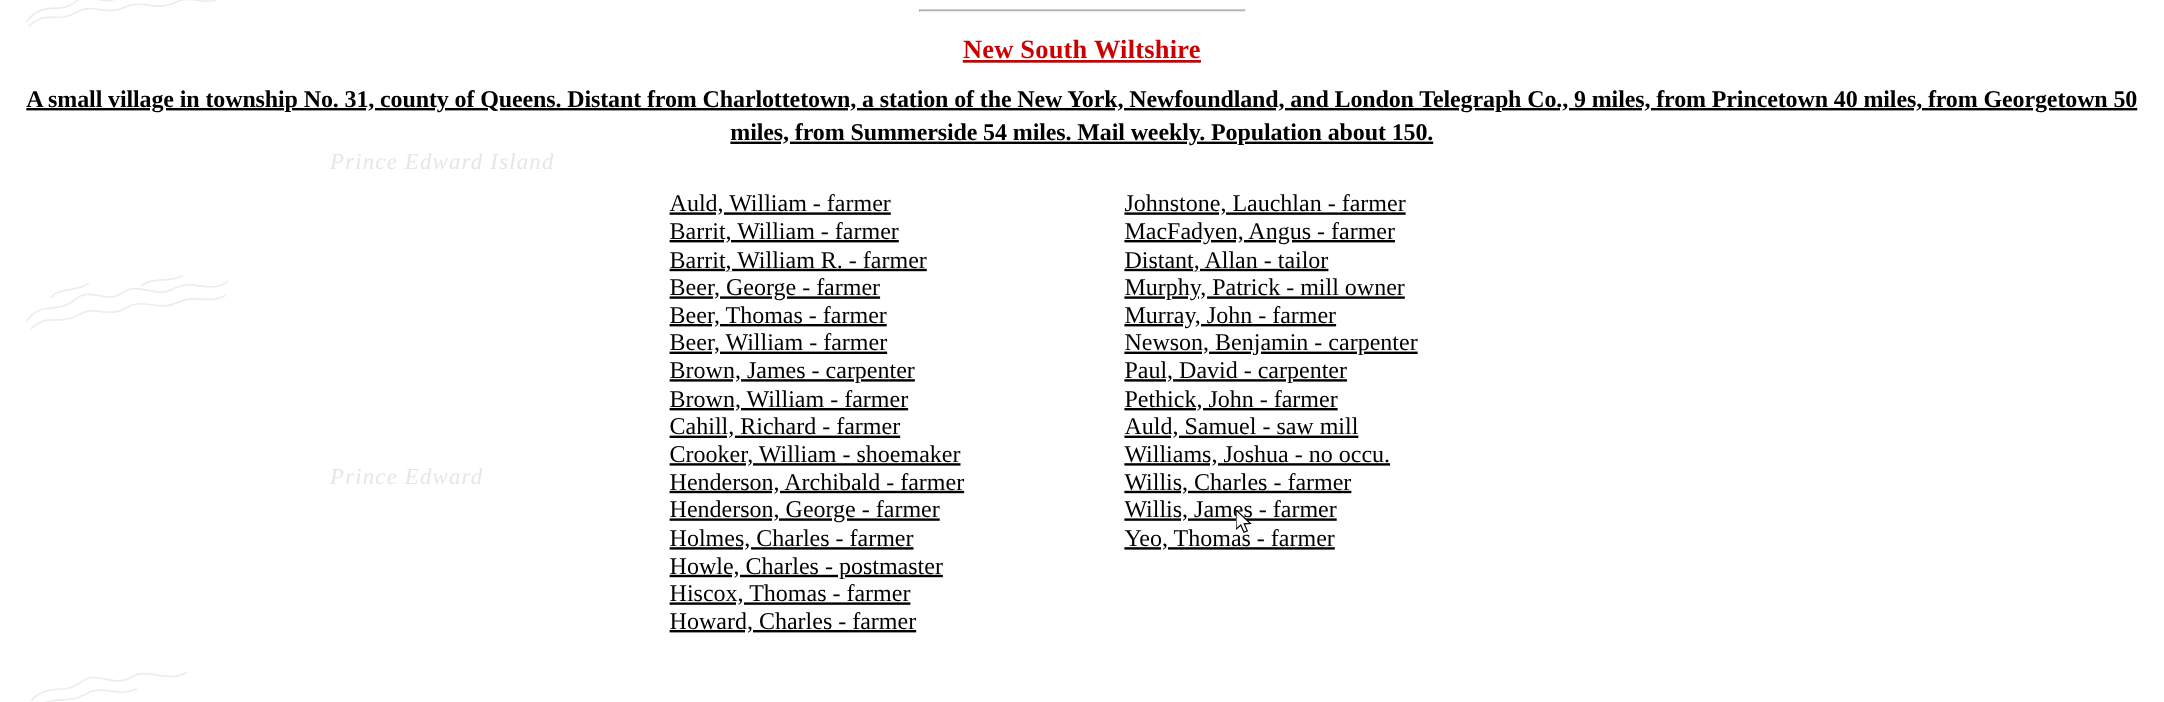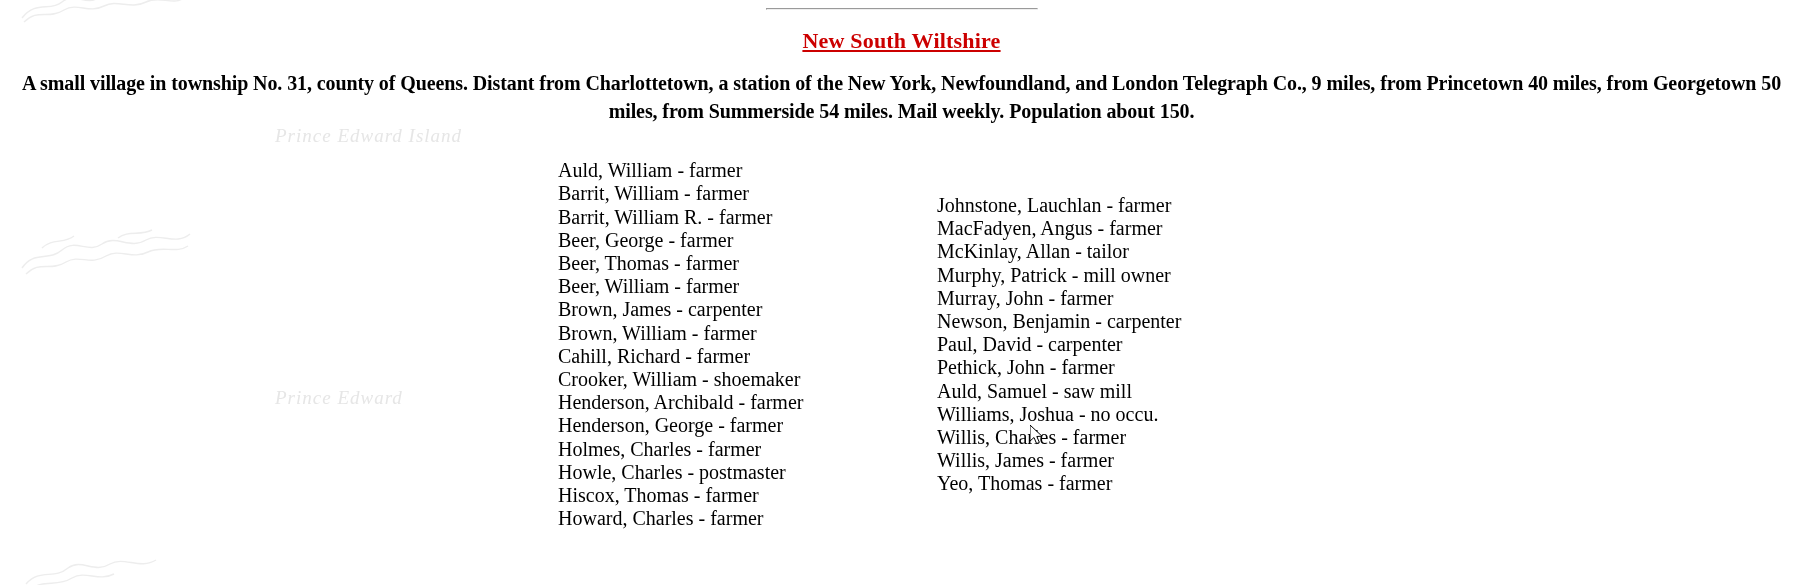--- a/index.html
+++ b/index.html
@@ -36,20 +36,21 @@
   .wm-text-2 { left: 275px; top: 387px; }
 
   .wm-map { position: absolute; }
   .wm-map svg { display: block; }
 
   
   .page {
     position: relative;
     z-index: 1;
     width: 1803px;
+    text-decoration: underline;
   }
 
   .top-rule-wrap {
     width: 100%;
     display: flex;
     justify-content: center;
     padding-top: 8px;
   }
   .top-rule {
     width: 270px;
@@ -75,21 +76,20 @@
     font-weight: bold;
     font-size: 20px;
     line-height: 1.38;
     letter-spacing: -0.1px;
   }
 
   .columns {
     margin-top: 34px;
     display: flex;
     padding-left: 558px;
-    align-items: center;
   }
   .col {
     font-size: 20px;
     line-height: 23.2px;
   }
   .col-left { width: 379px; }
   .col-right { width: 400px; }
 
   .entry {
     white-space: nowrap;
@@ -163,21 +163,21 @@
       <div class="entry">Henderson, George - farmer</div>
       <div class="entry">Holmes, Charles - farmer</div>
       <div class="entry">Howle, Charles - postmaster</div>
       <div class="entry">Hiscox, Thomas - farmer</div>
       <div class="entry">Howard, Charles - farmer</div>
     </div>
 
     <div class="col col-right">
       <div class="entry">Johnstone, Lauchlan - farmer</div>
       <div class="entry">MacFadyen, Angus - farmer</div>
-      <div class="entry">McKinlay, Allan - tailor</div>
+      <div class="entry">Distant, Allan - tailor</div>
       <div class="entry">Murphy, Patrick - mill owner</div>
       <div class="entry">Murray, John - farmer</div>
       <div class="entry">Newson, Benjamin - carpenter</div>
       <div class="entry">Paul, David - carpenter</div>
       <div class="entry">Pethick, John - farmer</div>
       <div class="entry">Auld, Samuel - saw mill</div>
       <div class="entry">Williams, Joshua - no occu.</div>
       <div class="entry">Willis, Charles - farmer</div>
       <div class="entry">Willis, James - farmer</div>
       <div class="entry">Yeo, Thomas - farmer</div>

